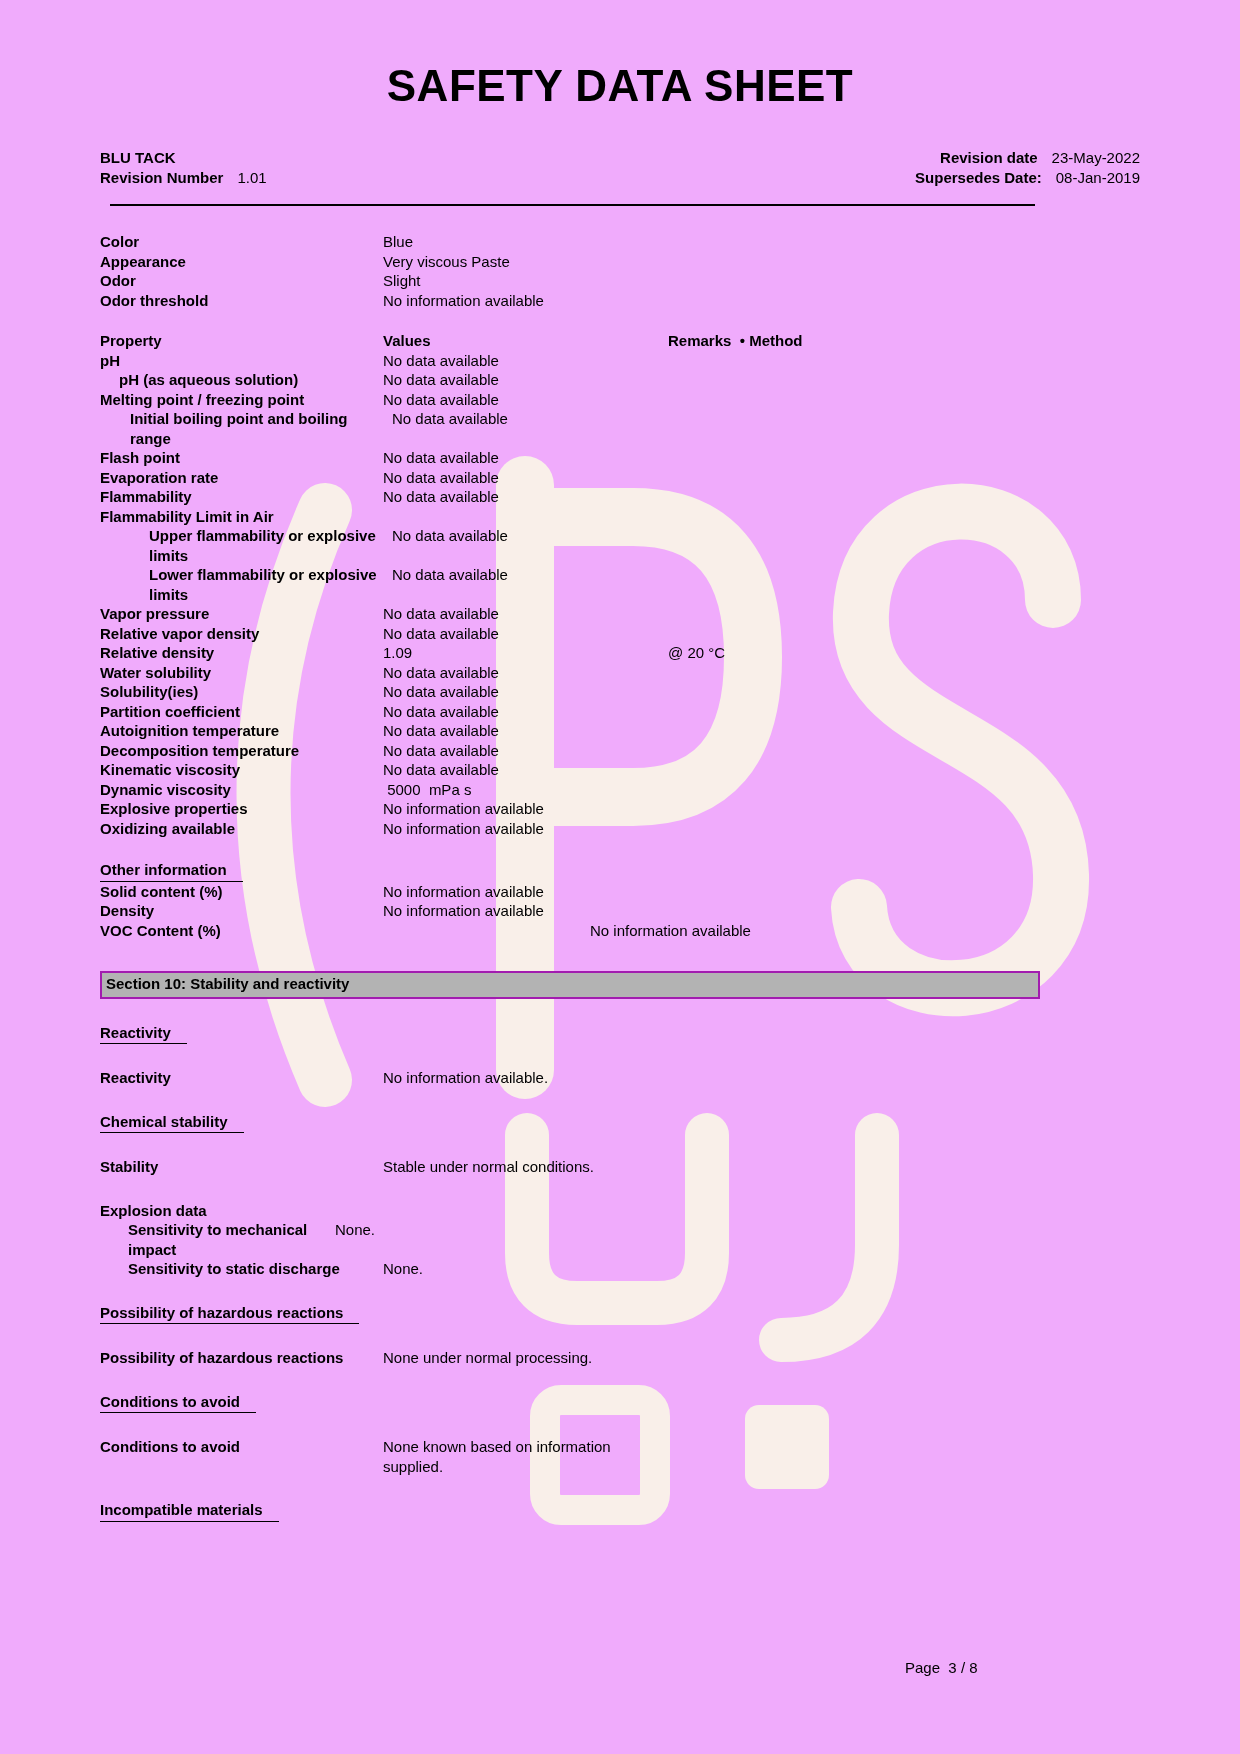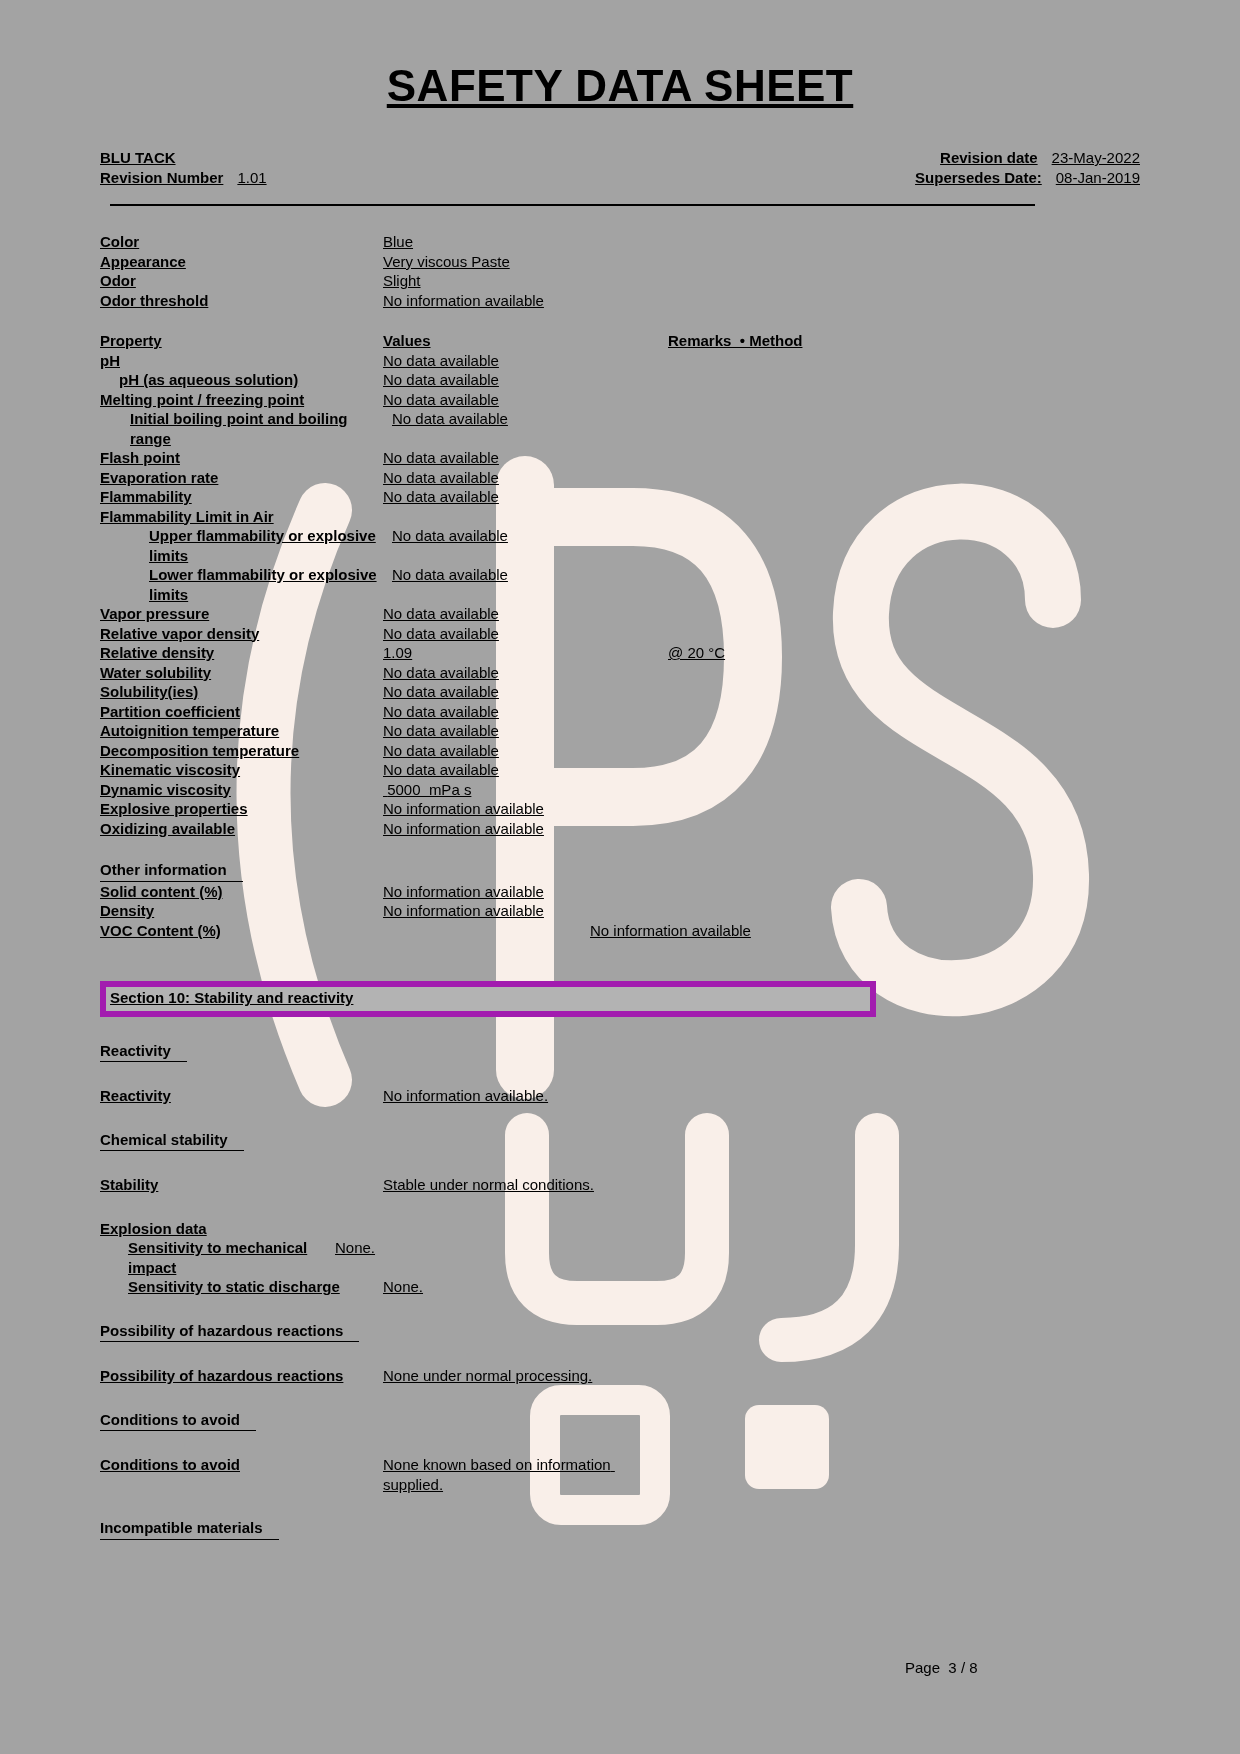--- a/index.html
+++ b/index.html
@@ -1,23 +1,22 @@
 <!DOCTYPE html>
 <html><head>
 <meta charset="utf-8">
 <style>
   html,body{margin:0;padding:0;background:#ffffff;}
   .page{
     position:relative;
     width:1240px;height:1754px;
-    background:#a3a3a3;
+    background:#f0abfc;
     font-family:"Liberation Sans","DejaVu Sans",sans-serif;
     font-size:15px;line-height:19.5px;color:#000;
     overflow:hidden;
-    text-decoration:underline;
   }
   .watermark{position:absolute;left:225px;top:365px;width:890px;height:1200px;z-index:0;}
   .content{position:relative;z-index:1;padding:0 100px;}
   .title{margin-top:62px;text-align:center;font-size:44px;line-height:48px;font-weight:bold;letter-spacing:.5px;}
   .hdr{display:flex;justify-content:space-between;margin-top:38px;}
   .hdr-right{text-align:right;}
   .b{font-weight:bold;}
   .sp{margin-left:14px;white-space:pre-wrap;}
   .rule{margin-top:17px;margin-left:10px;width:925px;border-top:2.5px solid #000;}
   .row{display:flex;align-items:flex-start;}
@@ -28,22 +27,22 @@
   .ind2{padding-left:28px;}
   .lbl-narrow{width:262px;margin-left:30px;}
   .lbl-xnarrow{width:235px;}
   .voc{margin-left:207px;width:auto;}
   .app-block{margin-top:26px;}
   .props{margin-top:21px;}
   .other{margin-top:22px;}
   .uh{display:block;}
   .uh span{display:inline-block;font-weight:bold;border-bottom:1.5px solid #000;padding-right:16px;padding-bottom:1px;}
   .secbar{
-    margin-top:41px;width:776px;box-sizing:border-box;
-    border:6px solid #a21caf;background:#b3b3b3;
+    margin-top:31px;width:940px;box-sizing:border-box;
+    border:2px solid #a21caf;background:#b3b3b3;
     font-weight:bold;padding:1px 4px 3px 4px;
   }
   .s10{margin-top:3px;}
   .s10 > *{margin-top:24px;}
   .s10 > .tight{margin-top:0;}
   .footer-left{position:absolute;left:100px;top:1753px;white-space:pre-wrap;}
   .footer-right{position:absolute;left:905px;top:1658px;white-space:pre-wrap;}
 </style>
 </head>
 <body>

